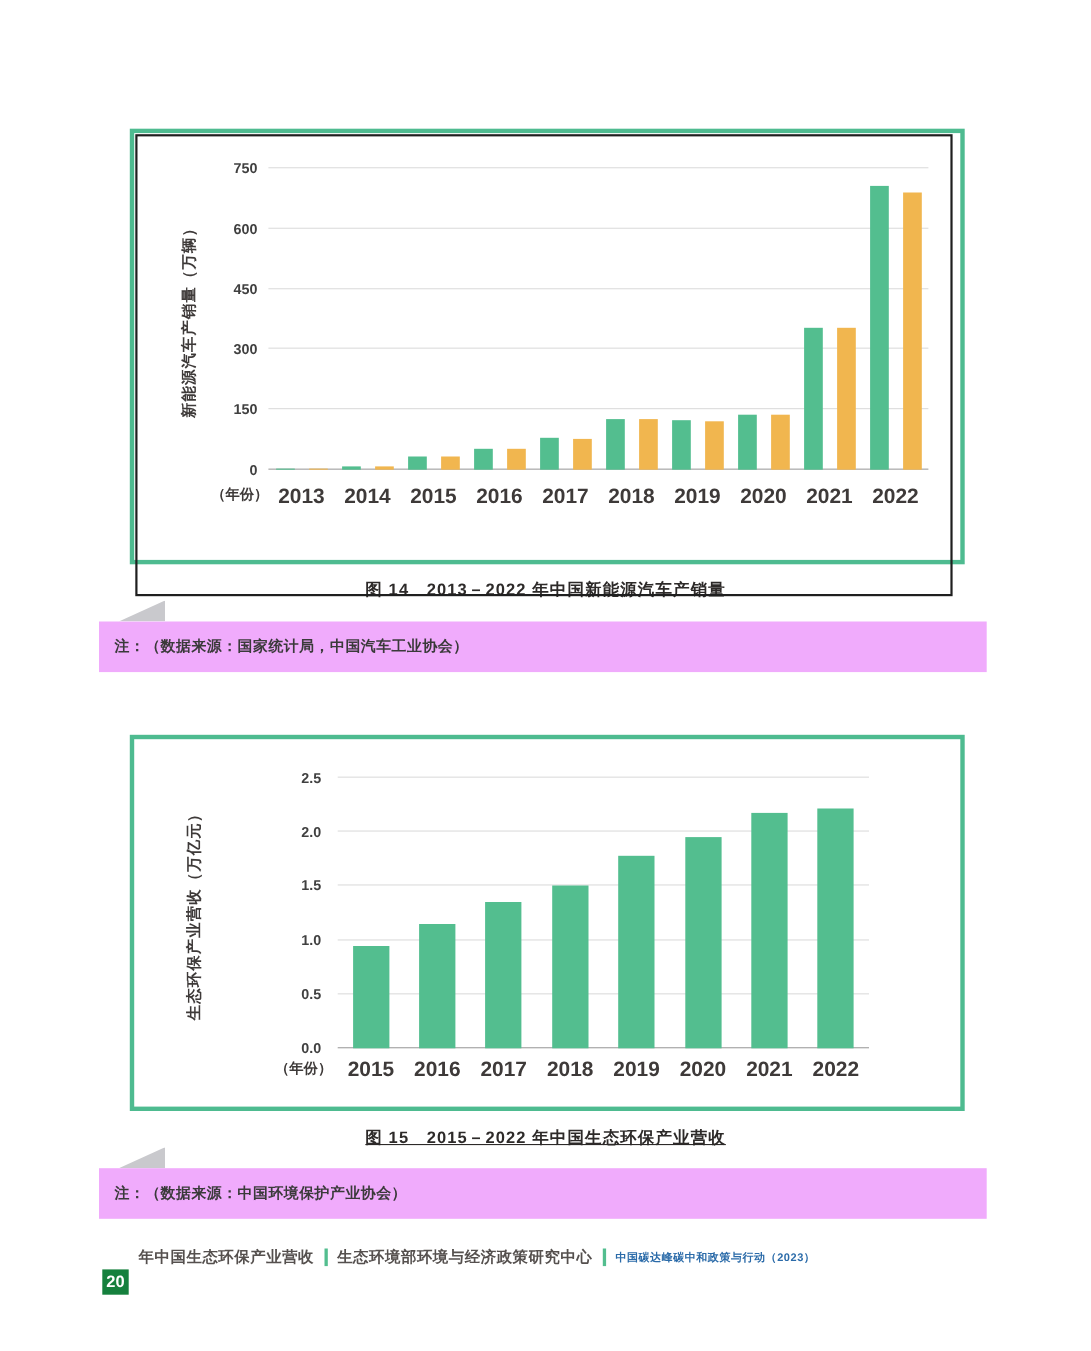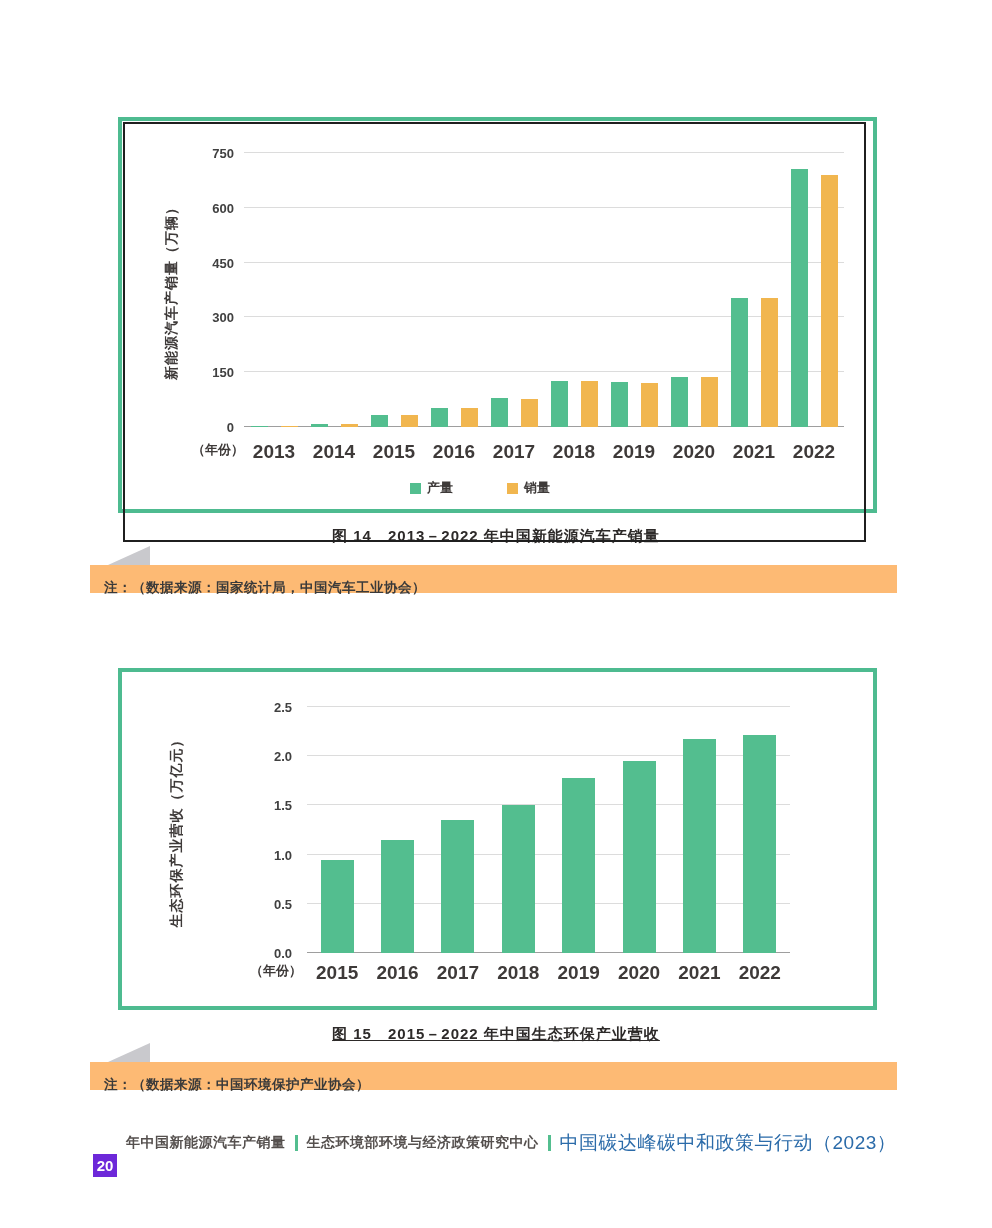--- a/index.html
+++ b/index.html
@@ -54,36 +54,36 @@
   .leg-item{display:flex;align-items:center;gap:6px;font-size:13px;font-weight:700;color:#3e3a39;}
   .leg-sq{width:11px;height:11px;display:inline-block;}
 
   
   .caption{position:absolute;left:0;width:992px;text-align:center;font-size:15px;
     font-weight:700;color:#2d2a29;z-index:2;letter-spacing:1px;}
   .cap14{top:527px;}
   .cap15{top:1025px;text-decoration:underline;}
 
   
-  .note-box{position:absolute;left:90px;width:807px;height:28px;background:#fdba74;z-index:2;}
+  .note-box{position:absolute;left:90px;width:807px;height:46px;background:#f0abfc;z-index:2;}
   .note1{top:565px;}
   .note2{top:1062px;}
   .note-tail{position:absolute;left:18px;top:-19px;width:42px;height:19px;background:#c9c9cd;
     clip-path:polygon(100% 0,100% 100%,0 100%);}
   .note-text{position:absolute;left:14px;top:0;line-height:46px;font-size:13.5px;
     font-weight:700;color:#3a3a3a;letter-spacing:0.5px;}
 
   
   .footer{position:absolute;left:93px;top:1131px;height:23px;display:flex;
     align-items:center;gap:9px;z-index:2;}
   .page-num{width:24px;height:23px;display:flex;align-items:center;justify-content:center;
     color:#ffffff;font-size:15px;font-weight:700;}
   .footer-org{font-size:14px;font-weight:700;color:#55504e;letter-spacing:0.5px;}
   .footer-sep{width:3px;height:16px;}
-  .footer-report{font-size:19px;font-weight:400;letter-spacing:0.5px;}
+  .footer-report{font-size:10px;font-weight:700;letter-spacing:0.5px;}
 </style>
 </head>
 <body>
 
 <div class="page">
 
   <div class="frame green-frame f14-green"></div>
   <div class="frame black-frame f14-black"></div>
 
   <div class="vlabel f14-ylabel">新能源汽车产销量（万辆）</div>
@@ -151,30 +151,20 @@
       <span class="xlab">2014</span>
       <span class="xlab">2015</span>
       <span class="xlab">2016</span>
       <span class="xlab">2017</span>
       <span class="xlab">2018</span>
       <span class="xlab">2019</span>
       <span class="xlab">2020</span>
       <span class="xlab">2021</span>
       <span class="xlab">2022</span>
     </div>
-  <div class="legend f14-legend">
-      <span class="leg-item">
-        <span class="leg-sq" style="background: rgb(83, 190, 143);"></span>
-        <span>产量</span>
-      </span>
-      <span class="leg-item">
-        <span class="leg-sq" style="background: rgb(241, 182, 79);"></span>
-        <span>销量</span>
-      </span>
-    </div>
   <div class="caption cap14">图 14　2013－2022 年中国新能源汽车产销量</div>
 
   <div class="note-box note1">
     <div class="note-tail"></div>
     <span class="note-text">注：（数据来源：国家统计局，中国汽车工业协会）</span>
   </div>
 
   <div class="frame green-frame f15-green"></div>
 
   <div class="vlabel f15-ylabel">生态环保产业营收（万亿元）</div>
@@ -232,21 +222,21 @@
       <span class="xlab">2022</span>
     </div>
   <div class="caption cap15">图 15　2015－2022 年中国生态环保产业营收</div>
 
   <div class="note-box note2">
     <div class="note-tail"></div>
     <span class="note-text">注：（数据来源：中国环境保护产业协会）</span>
   </div>
 
   <div class="footer">
-    <div class="page-num" style="background: #6d28d9; margin-top: 46px;">20</div>
-    <span class="footer-org">年中国新能源汽车产销量</span>
+    <div class="page-num" style="background: #15803d; margin-top: 46px;">20</div>
+    <span class="footer-org">年中国生态环保产业营收</span>
     <span class="footer-sep" style="background: rgb(83, 190, 143);"></span>
     <span class="footer-org">生态环境部环境与经济政策研究中心</span>
     <span class="footer-sep" style="background: rgb(83, 190, 143);"></span>
     <span class="footer-report" style="color: rgb(43, 107, 169);">中国碳达峰碳中和政策与行动（2023）</span>
   </div>
 
 </div>
 
 </body></html>

